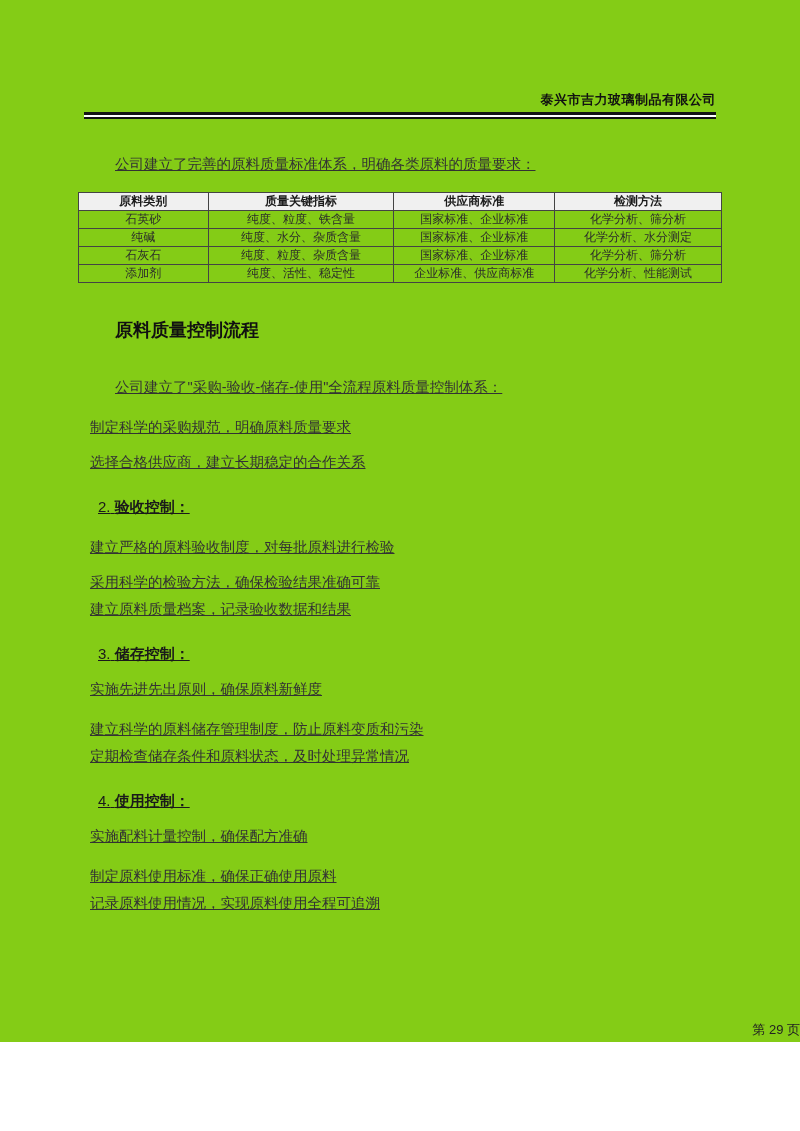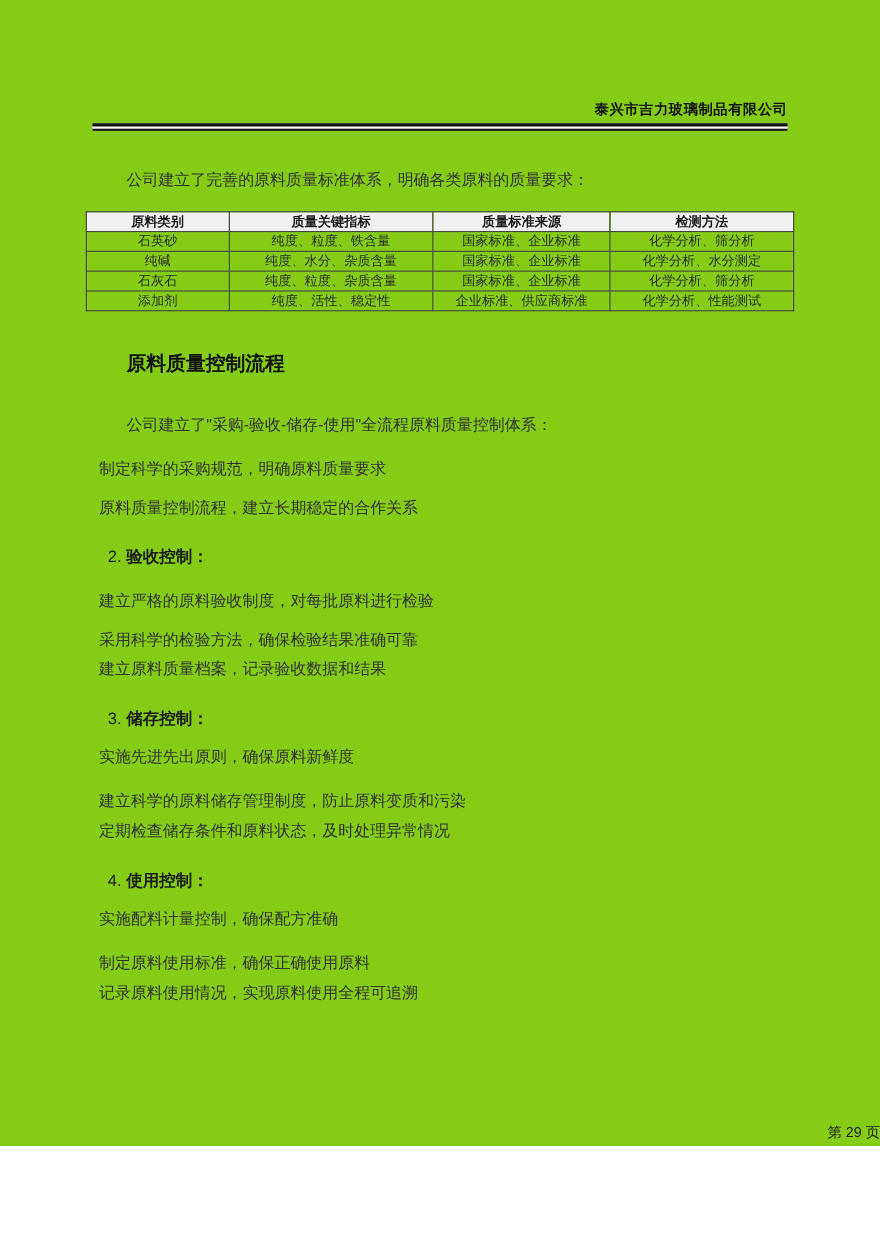--- a/index.html
+++ b/index.html
@@ -26,21 +26,21 @@
   }
   .header-rule {
     margin-top: 4px;
     height: 2px;
     background: #ffffff;
     border-top: 3px solid #141414;
     border-bottom: 2px solid #141414;
   }
 
   
-  p { margin: 0; }
+  p { margin: 0; text-decoration: underline; }
   .intro-para {
     margin: 35px 0 0 31px;
     font-size: 14.5px;
     line-height: 20px;
     color: #333333;
   }
 
   
   table.spec-table {
     margin-top: 18px;
@@ -118,21 +118,21 @@
       <div class="header-rule"></div>
     </div>
 
     <p class="intro-para">公司建立了完善的原料质量标准体系，明确各类原料的质量要求：</p>
 
     <table class="spec-table">
       <thead>
         <tr>
           <th class="col-1">原料类别</th>
           <th class="col-2">质量关键指标</th>
-          <th class="col-3">质量标准来源</th>
+          <th class="col-3">供应商标准</th>
           <th class="col-4">检测方法</th>
         </tr>
       </thead>
       <tbody>
         <tr>
           <td>石英砂</td>
           <td>纯度、粒度、铁含量</td>
           <td>国家标准、企业标准</td>
           <td>化学分析、筛分析</td>
         </tr>
@@ -156,21 +156,21 @@
         </tr>
       </tbody>
     </table>
 
     <div class="section-title">原料质量控制流程</div>
 
     <p class="intro-para">公司建立了"采购-验收-储存-使用"全流程原料质量控制体系：</p>
 
     <div>
       <p class="body-line gap-a">制定科学的采购规范，明确原料质量要求</p>
-      <p class="body-line gap-b">原料质量控制流程，建立长期稳定的合作关系</p>
+      <p class="body-line gap-b">选择合格供应商，建立长期稳定的合作关系</p>
     </div>
 
     <div>
       <p class="num-heading"><span>2.</span> <span class="h-title">验收控制：</span></p>
       <p class="body-line gap-a">建立严格的原料验收制度，对每批原料进行检验</p>
       <p class="body-line gap-b">采用科学的检验方法，确保检验结果准确可靠</p>
       <p class="body-line gap-c">建立原料质量档案，记录验收数据和结果</p>
     </div>
 
     <div>

